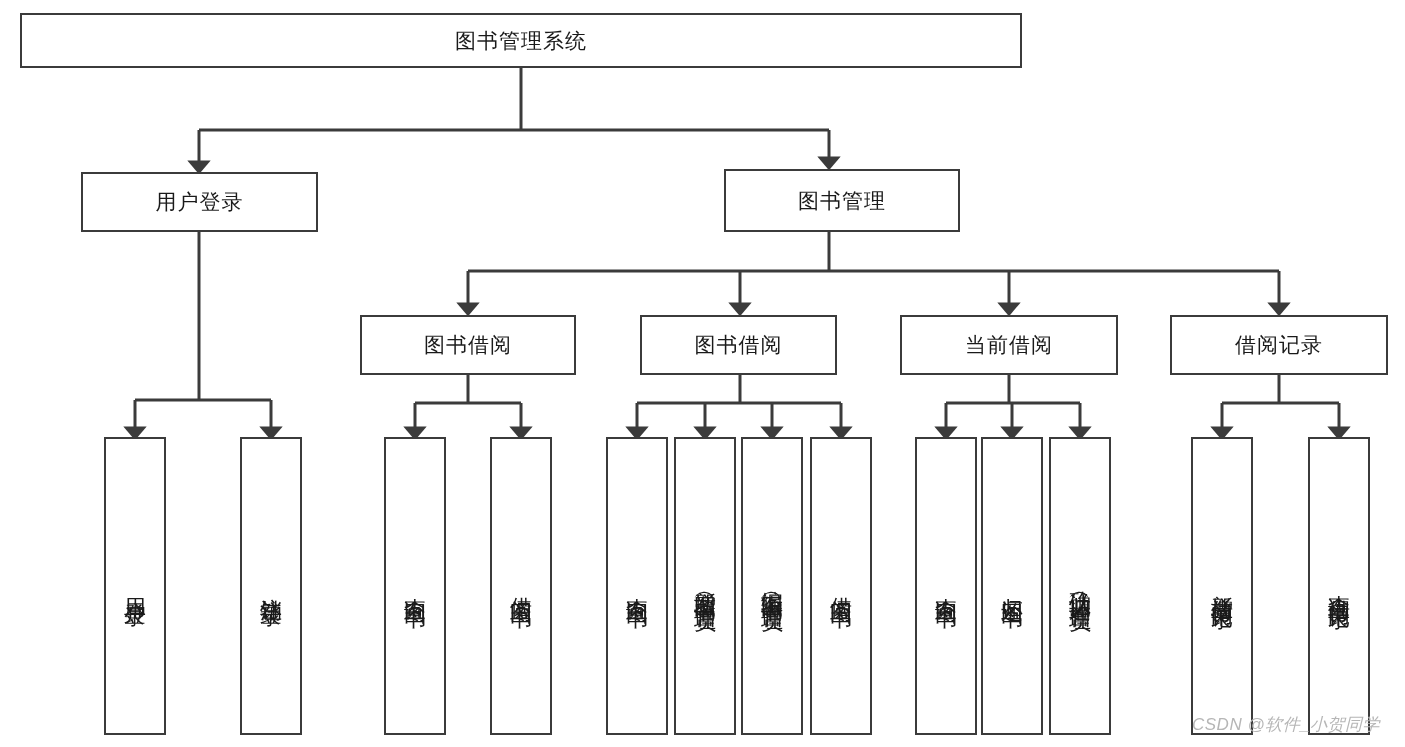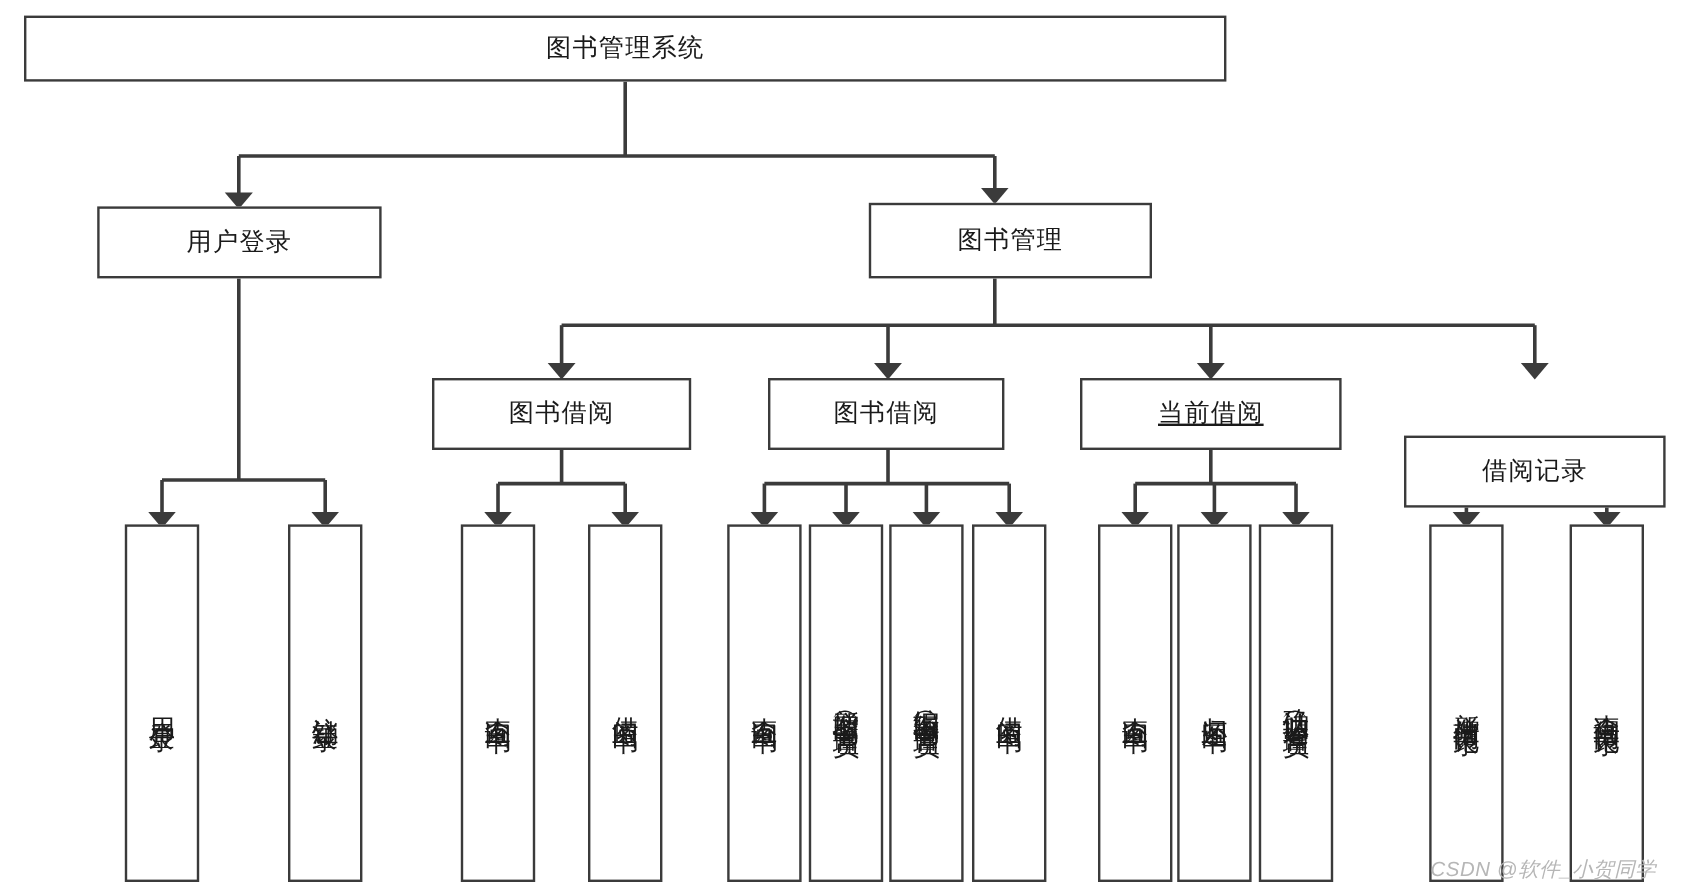--- a/index.html
+++ b/index.html
@@ -94,24 +94,24 @@
   <div class="node h" style="left:712px;top:169px;width:236px;height:63px;margin-left:12px;">
     <span class="lbl">图书管理</span>
   </div>
 
   <div class="node h" style="left:360px;top:315px;width:216px;height:60px;">
     <span class="lbl">图书借阅</span>
   </div>
   <div class="node h" style="left:640px;top:315px;width:197px;height:60px;">
     <span class="lbl">图书借阅</span>
   </div>
-  <div class="node h" style="left:900px;top:315px;width:218px;height:60px;text-decoration:underline;">
+  <div class="node h" style="left:900px;top:315px;width:218px;height:60px;">
     <span class="lbl">当前借阅</span>
   </div>
-  <div class="node h" style="left:1170px;top:315px;width:218px;height:60px;margin-top:48px;">
+  <div class="node h" style="left:1170px;top:315px;width:218px;height:60px;">
     <span class="lbl">借阅记录</span>
   </div>
 
   <div class="node v" style="left:104px;top:437px;width:62px;height:298px;">
     <span class="lbl">用户登录</span>
   </div>
   <div class="node v" style="left:240px;top:437px;width:62px;height:298px;">
     <span class="lbl">注销登录</span>
   </div>
 

